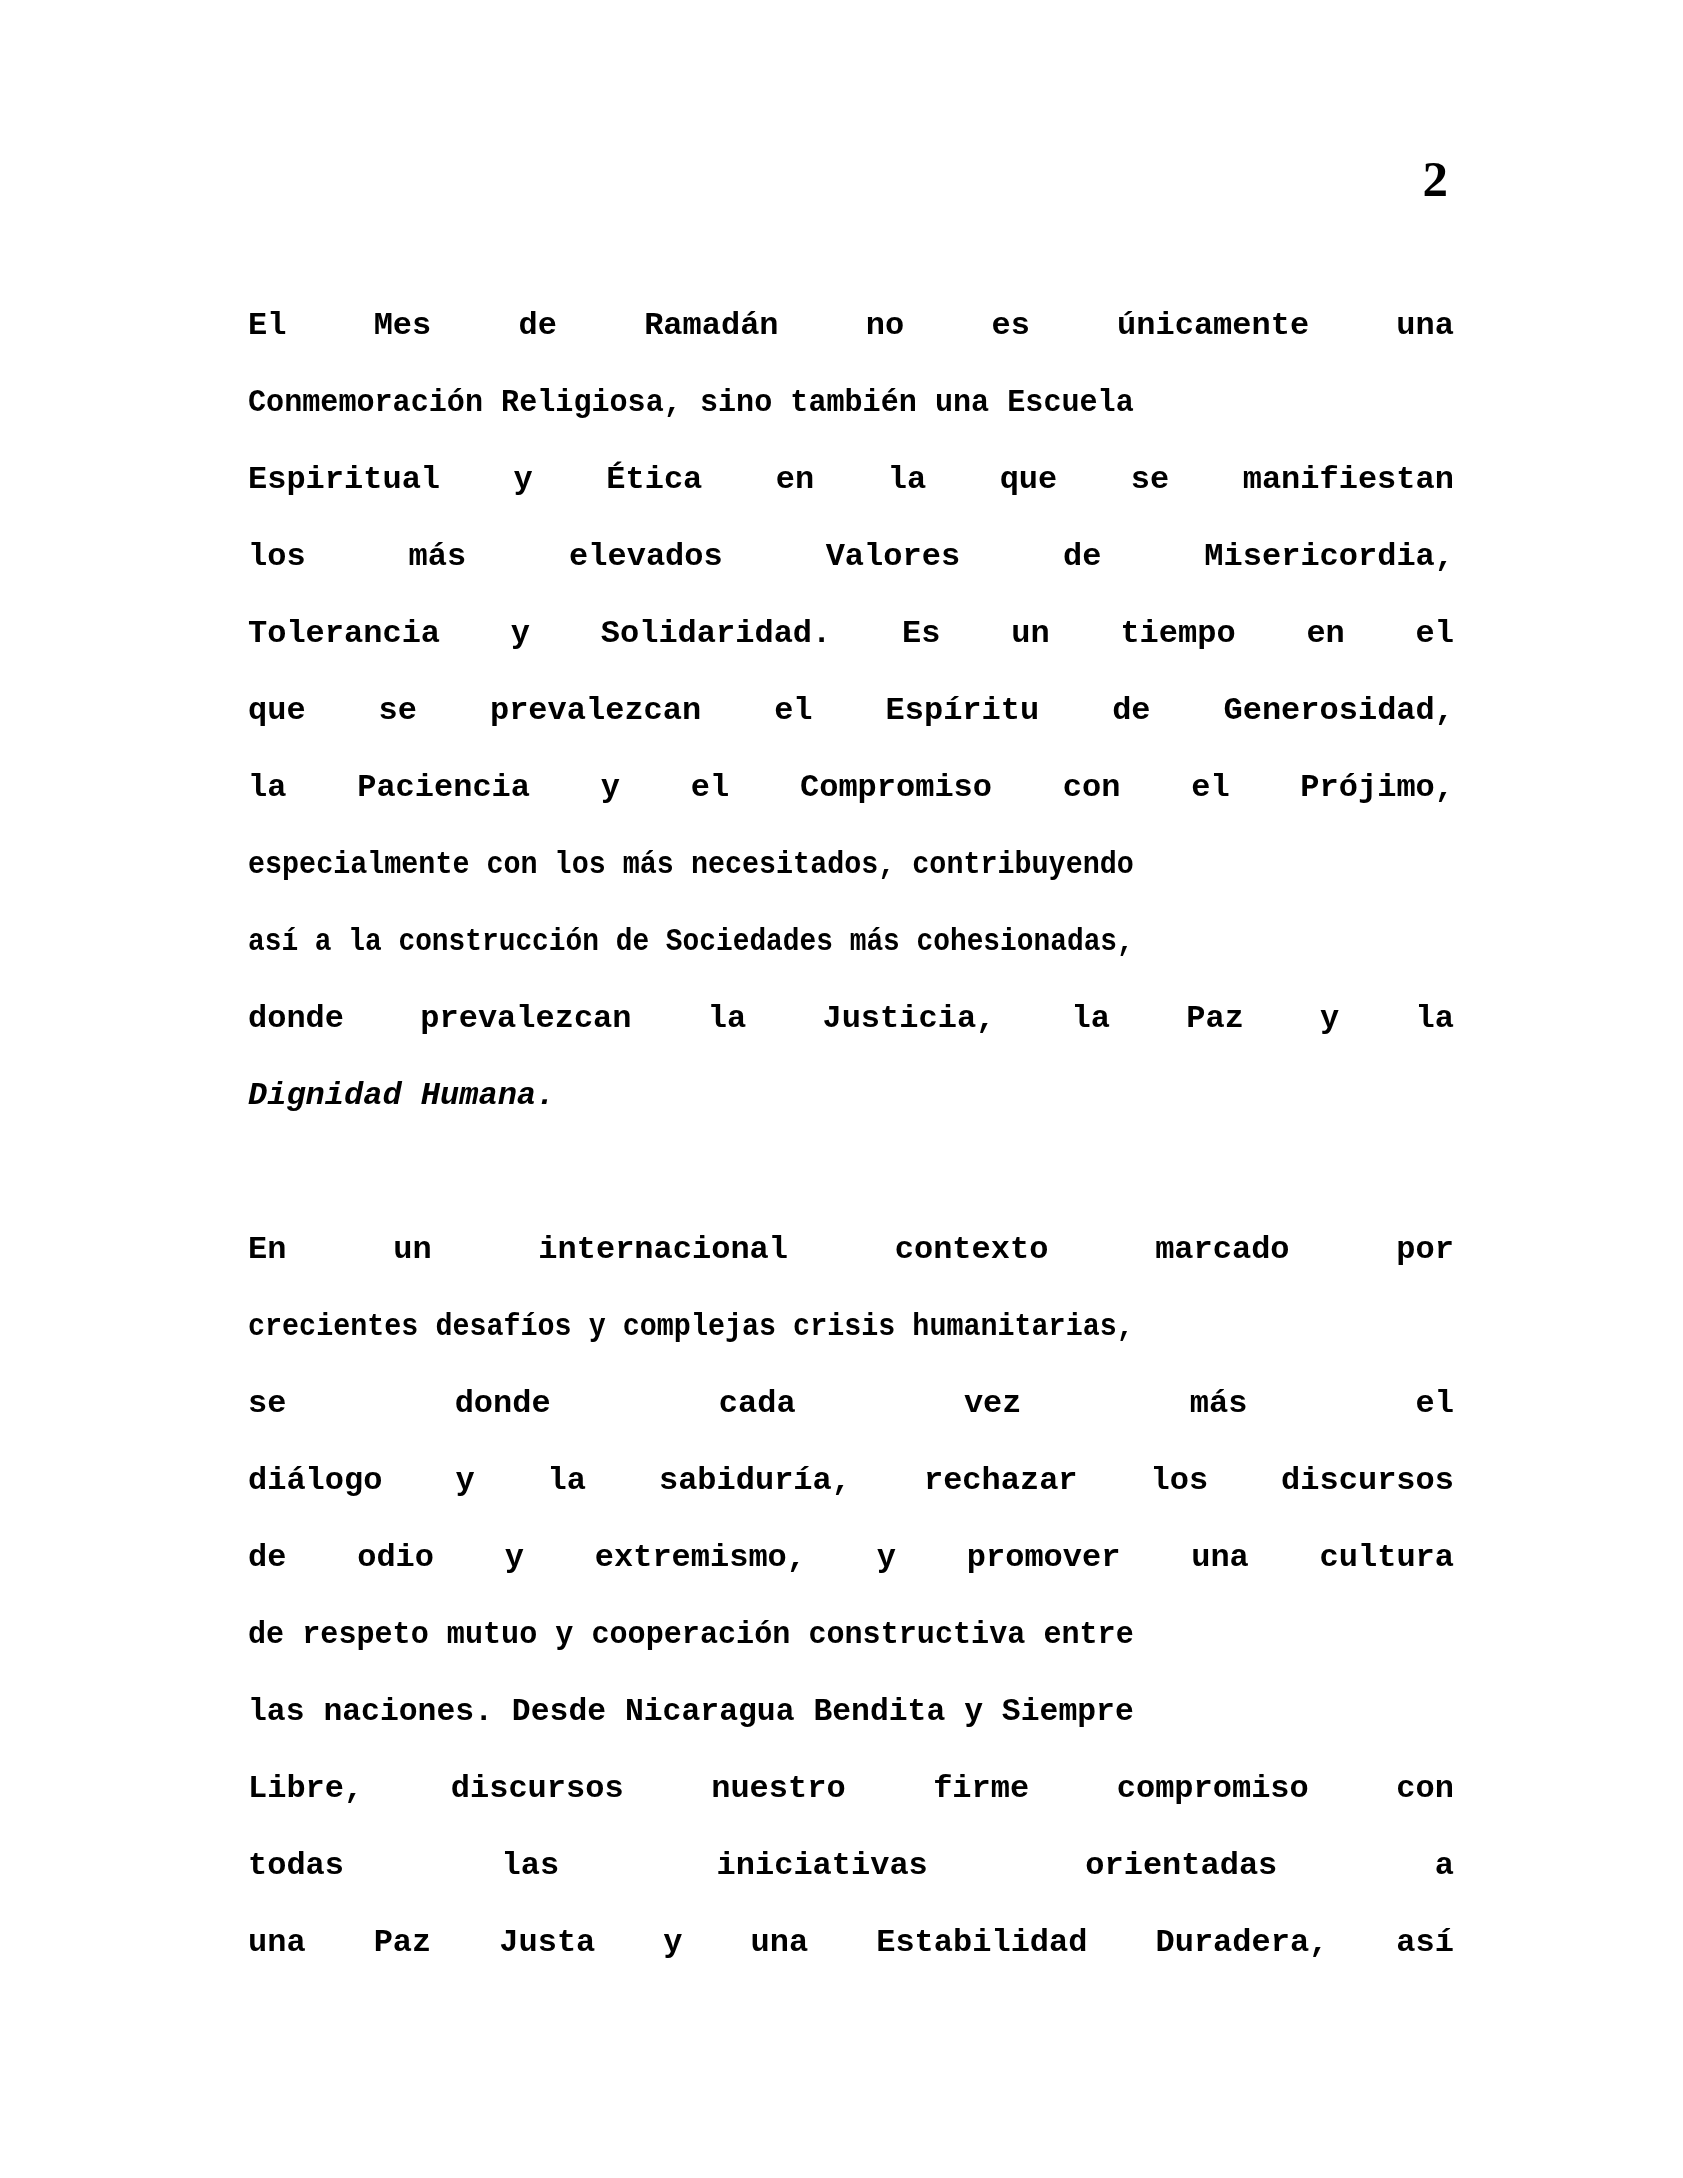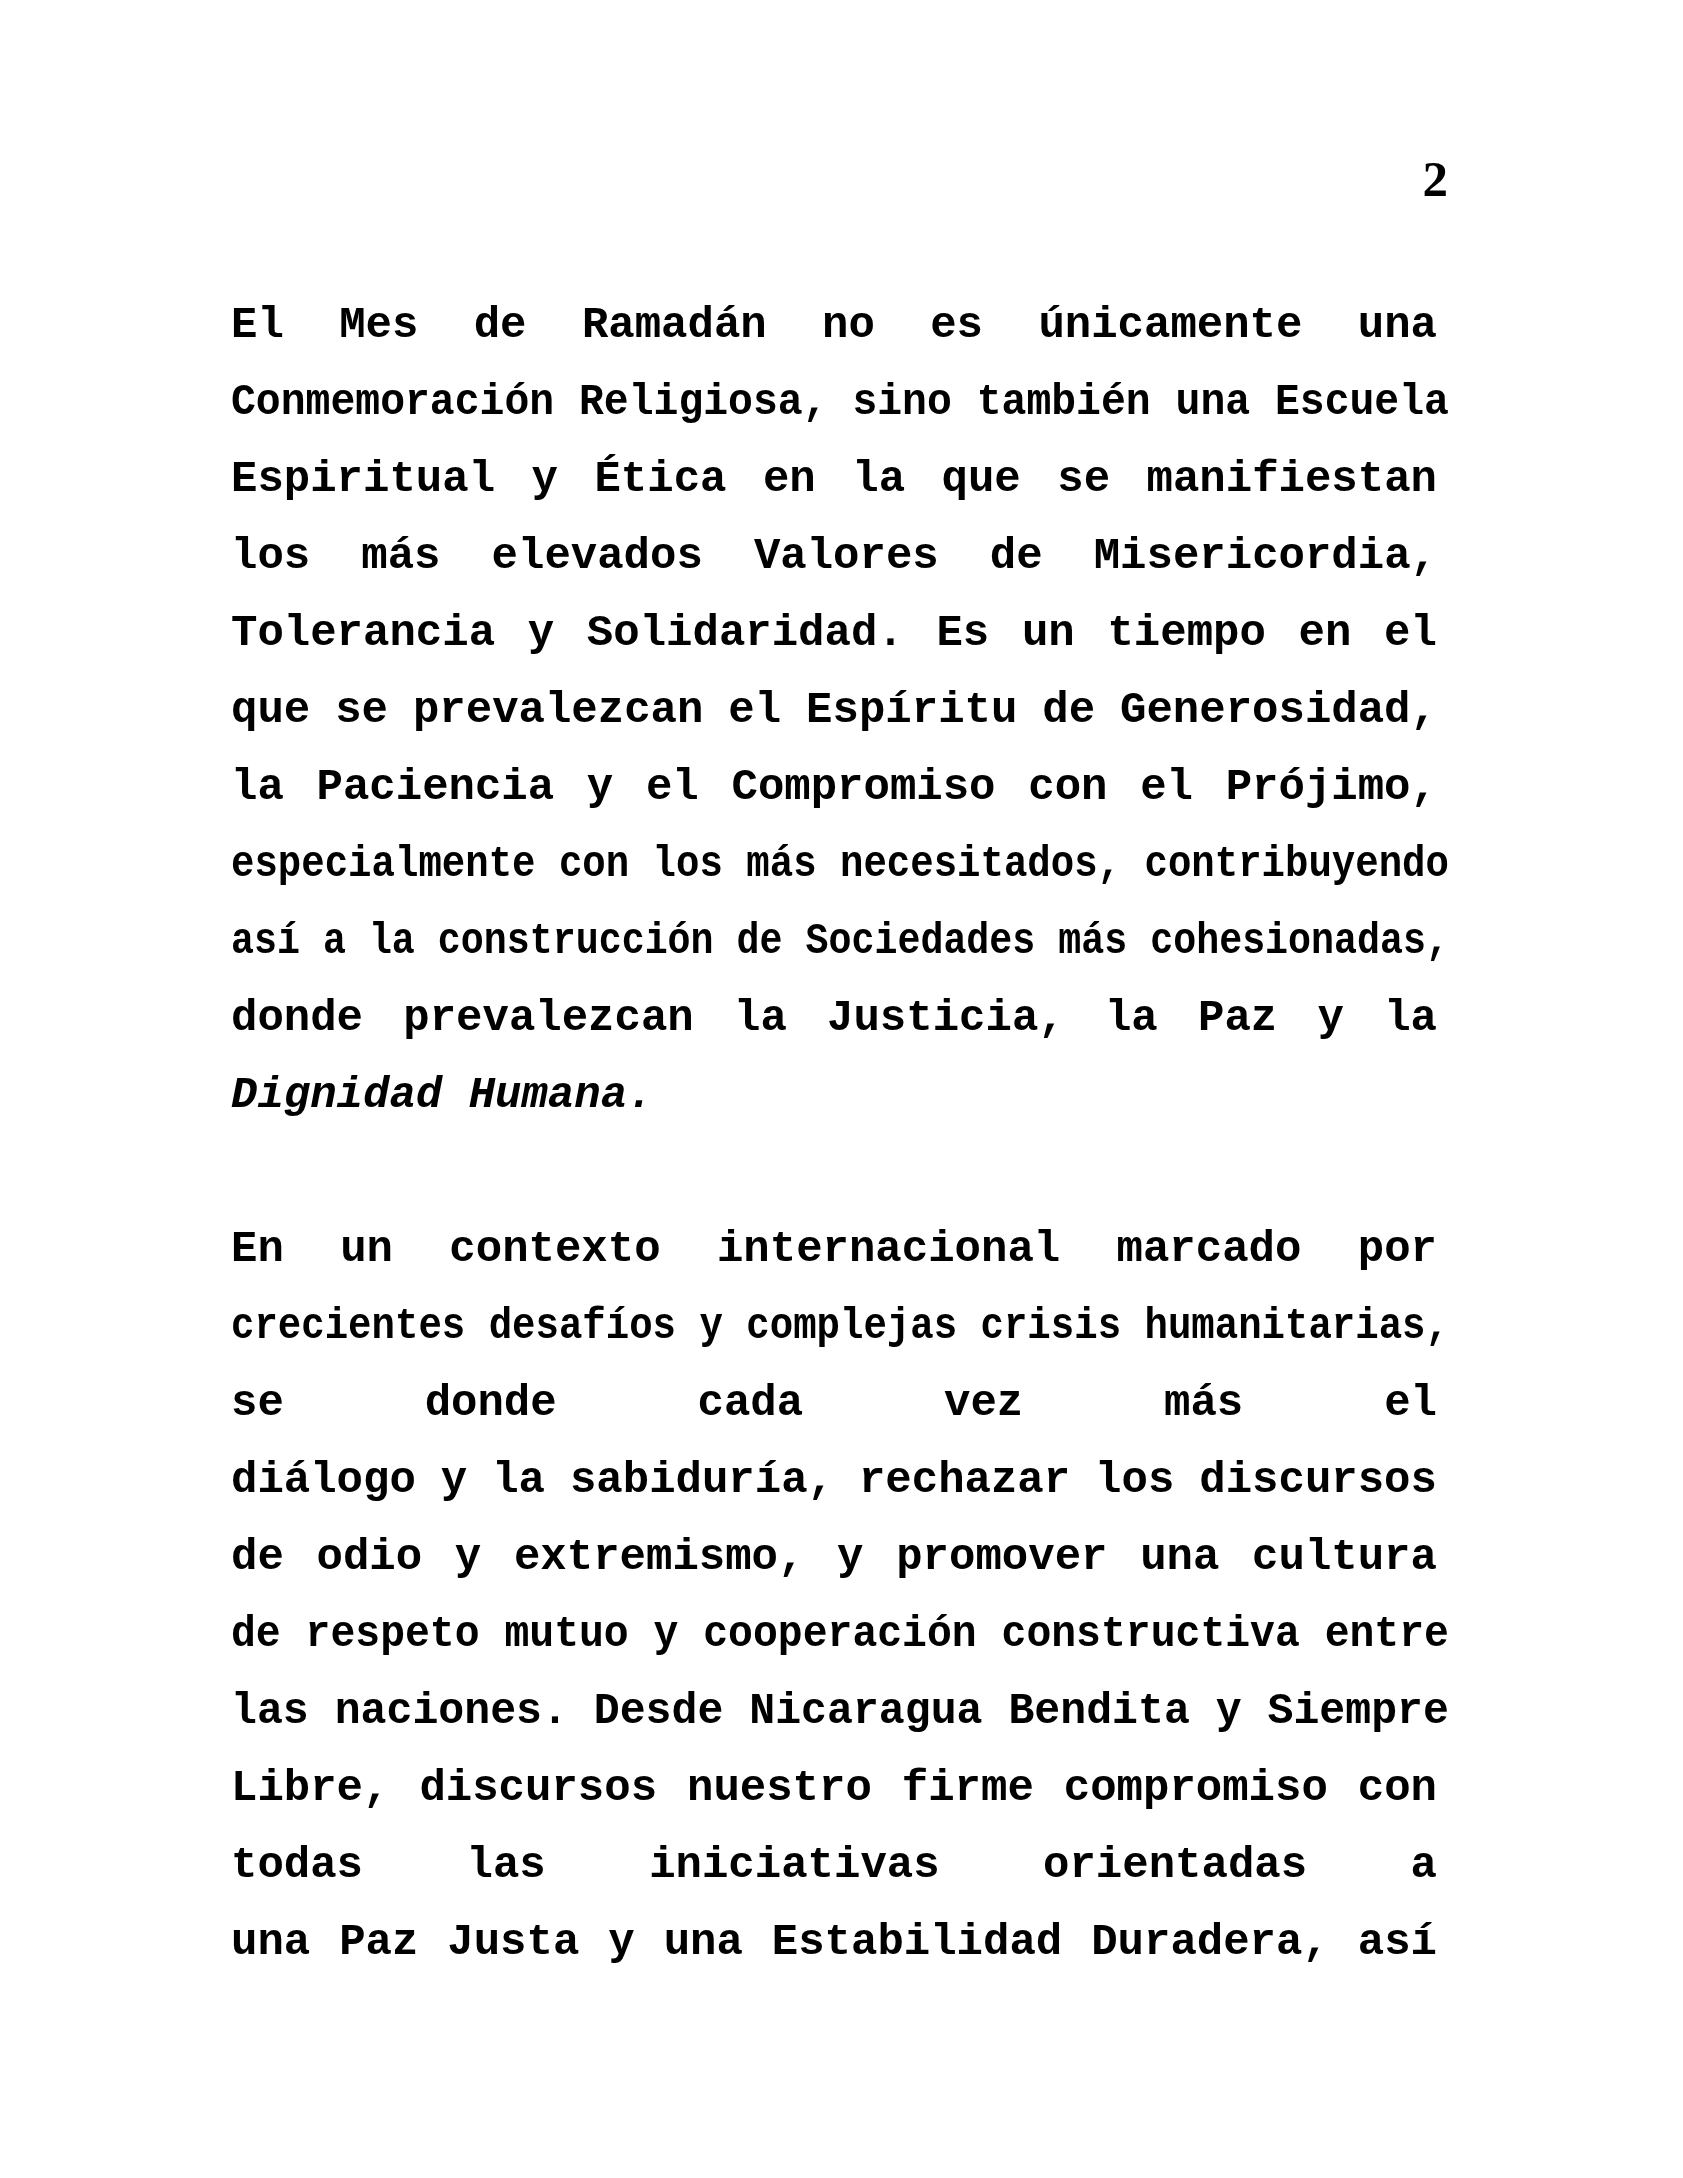--- a/index.html
+++ b/index.html
@@ -21,25 +21,25 @@
     right: 235px;
     font-family: "Liberation Serif", "DejaVu Serif", serif;
     font-weight: bold;
     font-size: 51px;
     line-height: 1;
     color: #000000;
   }
   .text-body {
     position: absolute;
     top: 287px;
-    left: 231px;
+    left: 248px;
     width: 1206px;
     font-family: "Liberation Mono", "DejaVu Sans Mono", monospace;
     font-weight: bold;
-    font-size: 44px;
+    font-size: 32px;
     line-height: 77px;
     color: #000000;
   }
   .paragraph { margin: 0; }
   .paragraph + .paragraph { margin-top: 77px; }
   .line {
     height: 77px;
     overflow: visible;
   }
   
@@ -137,22 +137,22 @@
           <span>Paz</span>
           <span>y</span>
           <span>la</span>
         </div>
         <div class="line flush">Dignidad Humana.</div>
       </div>
       <div class="paragraph">
         <div class="line just">
           <span>En</span>
           <span>un</span>
+          <span>internacional</span>
           <span>contexto</span>
-          <span>internacional</span>
           <span>marcado</span>
           <span>por</span>
         </div>
         <div class="line squeeze" style="transform: scaleX(0.887068);">crecientes desafíos y complejas crisis humanitarias,</div>
         <div class="line just">
           <span>se</span>
           <span>donde</span>
           <span>cada</span>
           <span>vez</span>
           <span>más</span>

